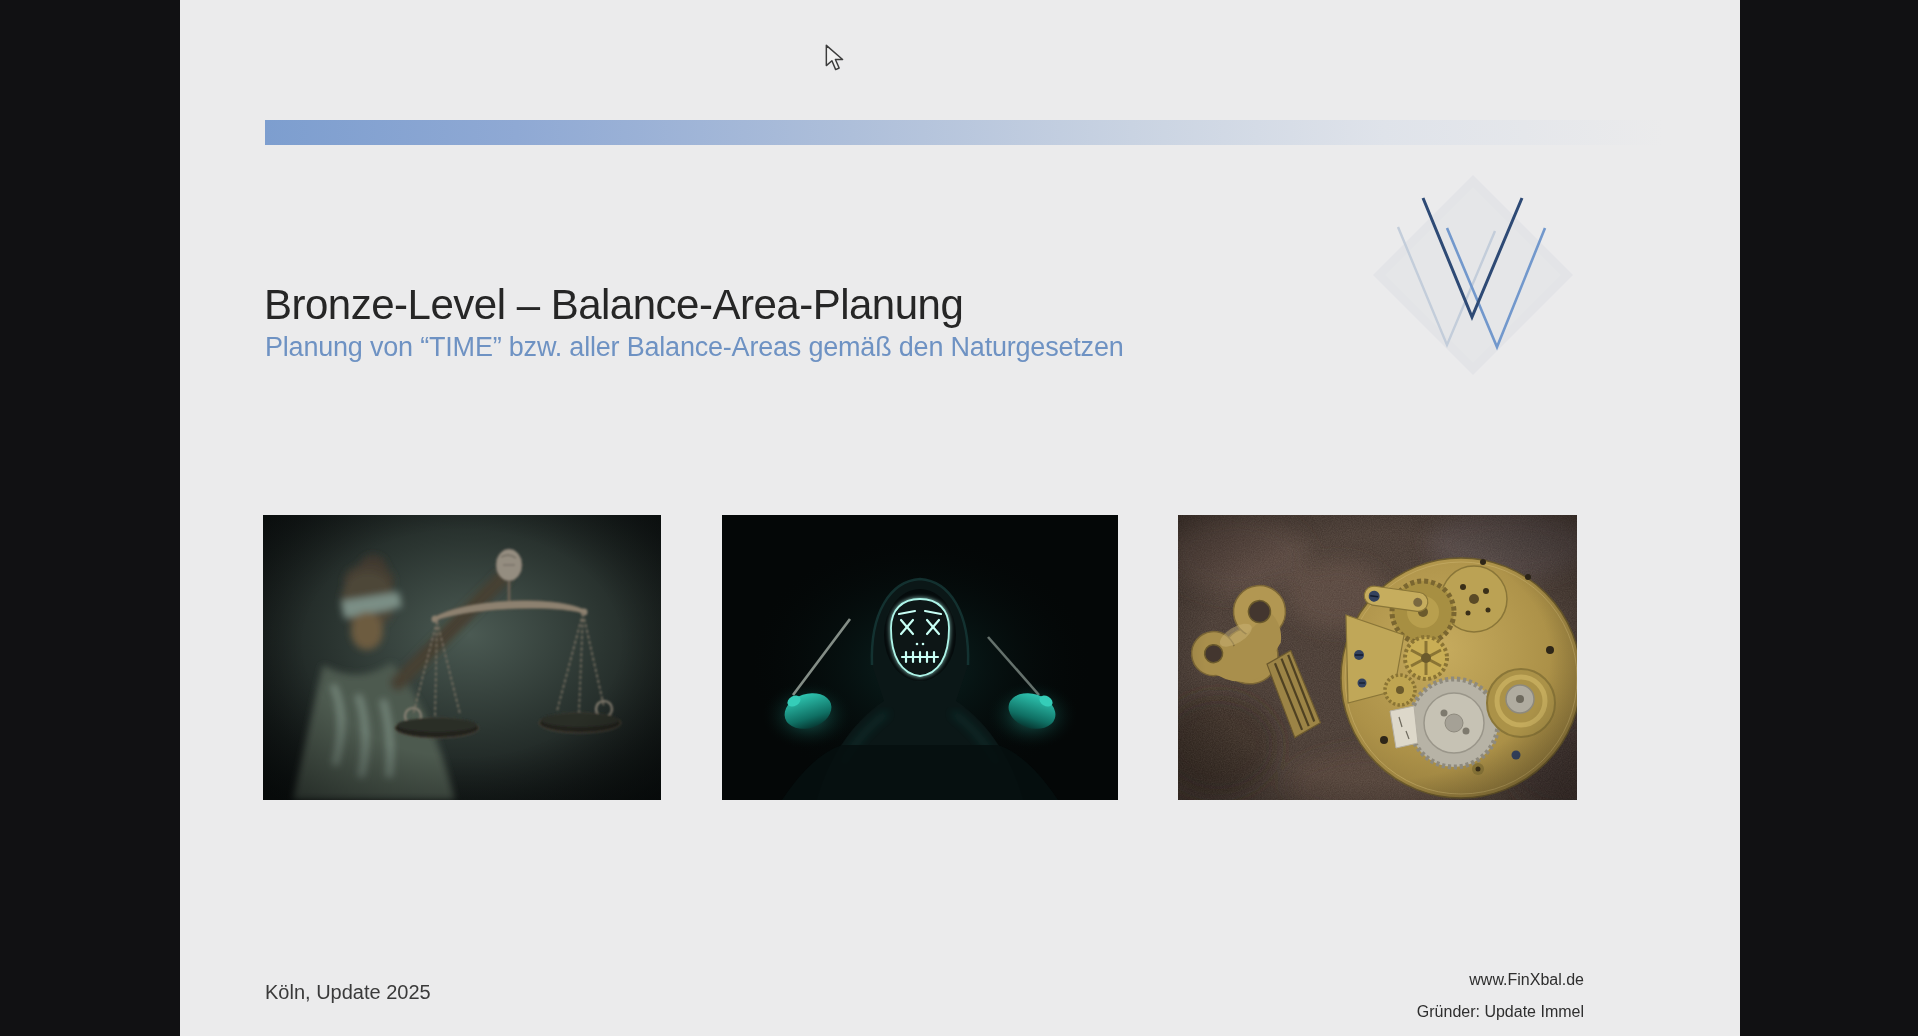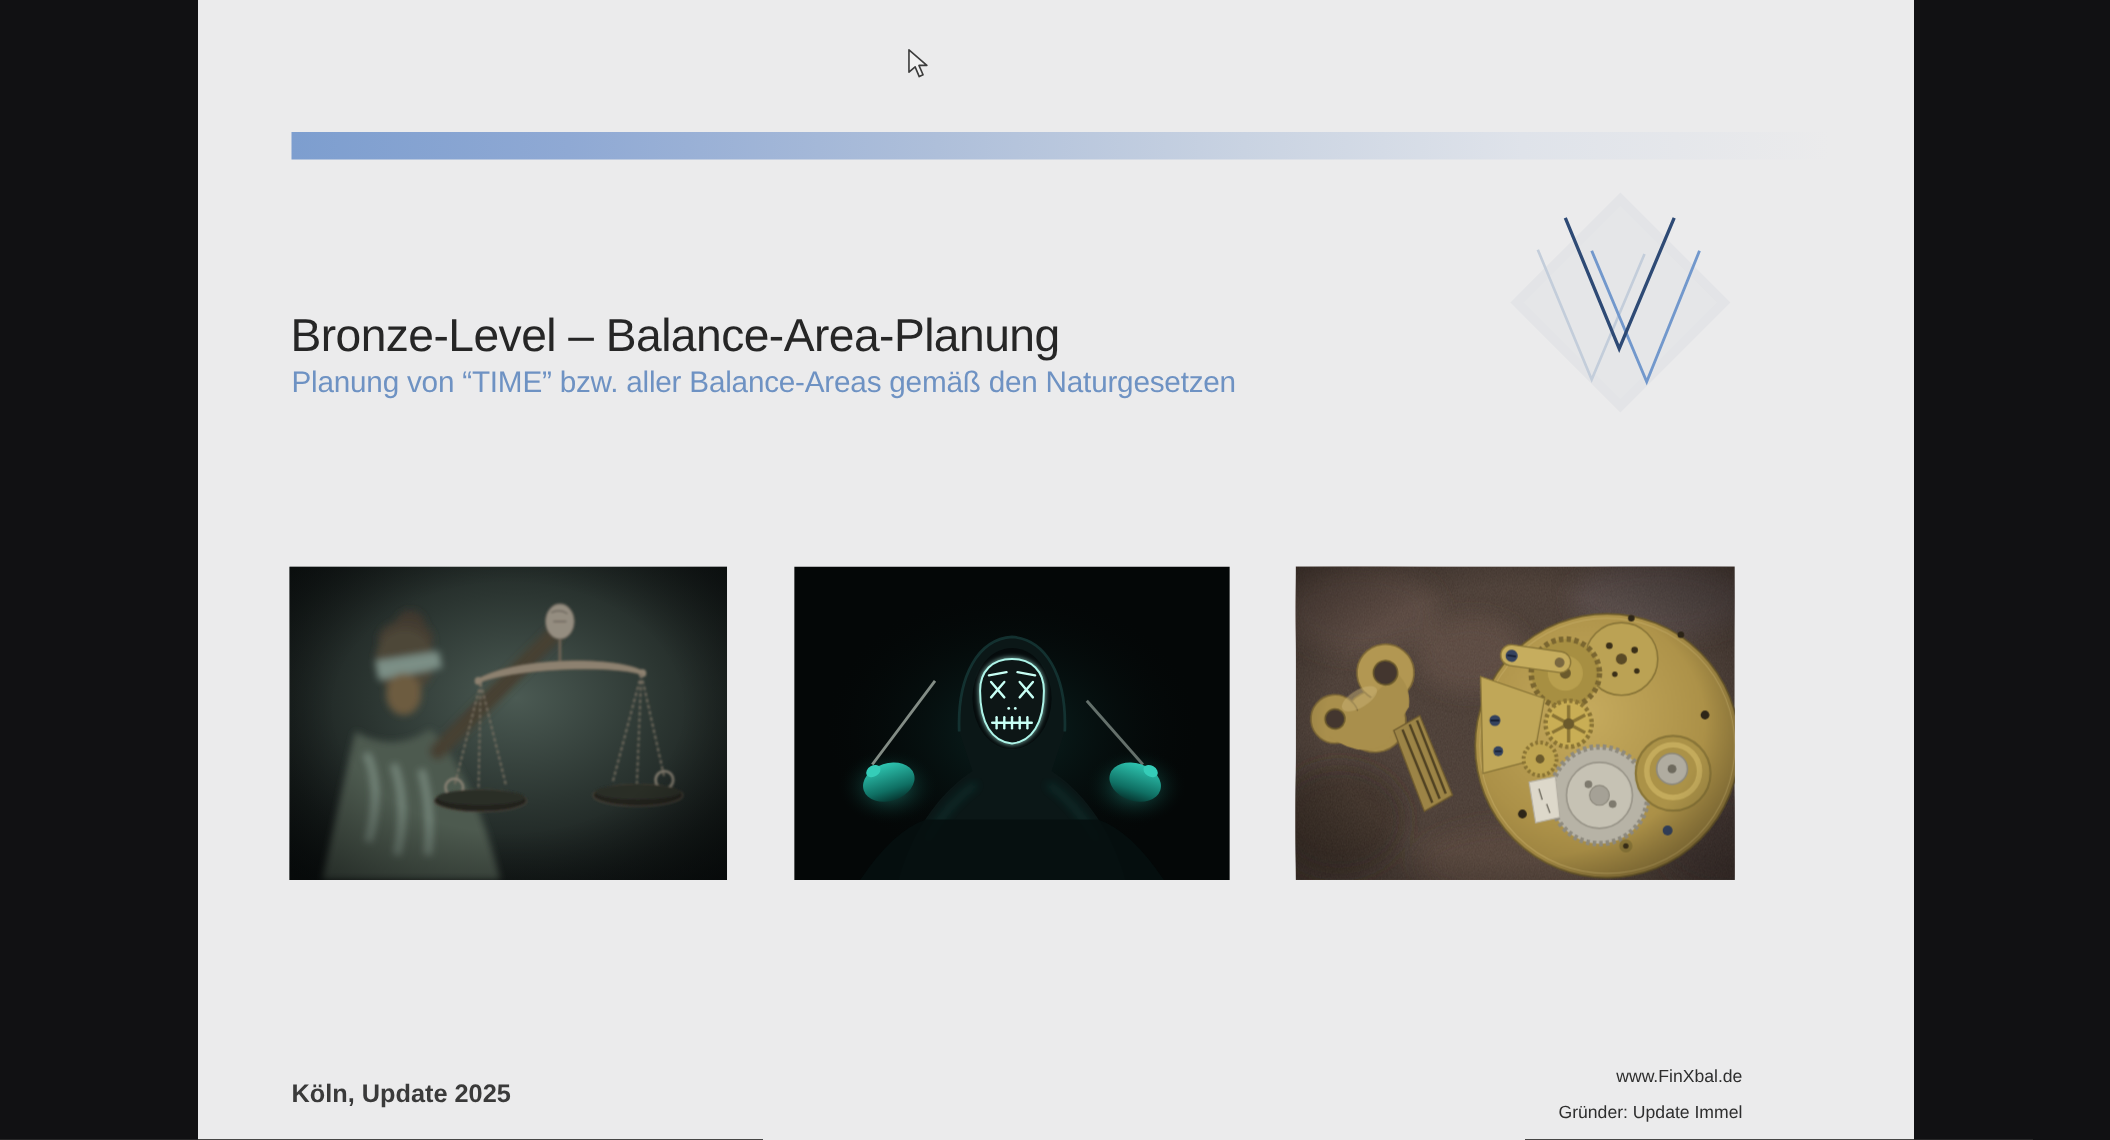--- a/index.html
+++ b/index.html
@@ -13,21 +13,21 @@
   .subtitle{position:absolute;left:85px;top:331px;margin:0;font-size:27px;font-weight:300;line-height:1.2;
       letter-spacing:-0.2px;color:var(--subtitle-color,#6e92c3);}
   .logo{position:absolute;left:1185px;top:165px;width:225px;height:280px;}
   .logo svg{position:absolute;left:0;top:0;}
   .logo-text{position:absolute;left:35px;top:222px;width:170px;text-align:center;font-size:42px;font-weight:300;
       letter-spacing:1.5px;color:var(--logo-text-color,#2b2b2b);}
   .photos .photo{position:absolute;top:515px;height:285px;display:block;}
   .photo-1{left:83px;width:398px;}
   .photo-2{left:542px;width:396px;}
   .photo-3{left:998px;width:399px;}
-  .footer-left{position:absolute;left:85px;top:981px;font-size:23px;font-weight:700;color:var(--footer-color,#3a3a3a);}
+  .footer-left{position:absolute;left:85px;top:981px;font-size:20px;font-weight:400;color:var(--footer-color,#3a3a3a);}
   .footer-right{position:absolute;right:156px;top:964px;text-align:right;font-size:16px;line-height:32px;
       font-weight:300;color:#2e2e2e;}
   .cursor{position:absolute;left:822px;top:44px;}
 </style>
 </head>
 <body>
 
 <div class="stage">
 
   <div class="slide">

